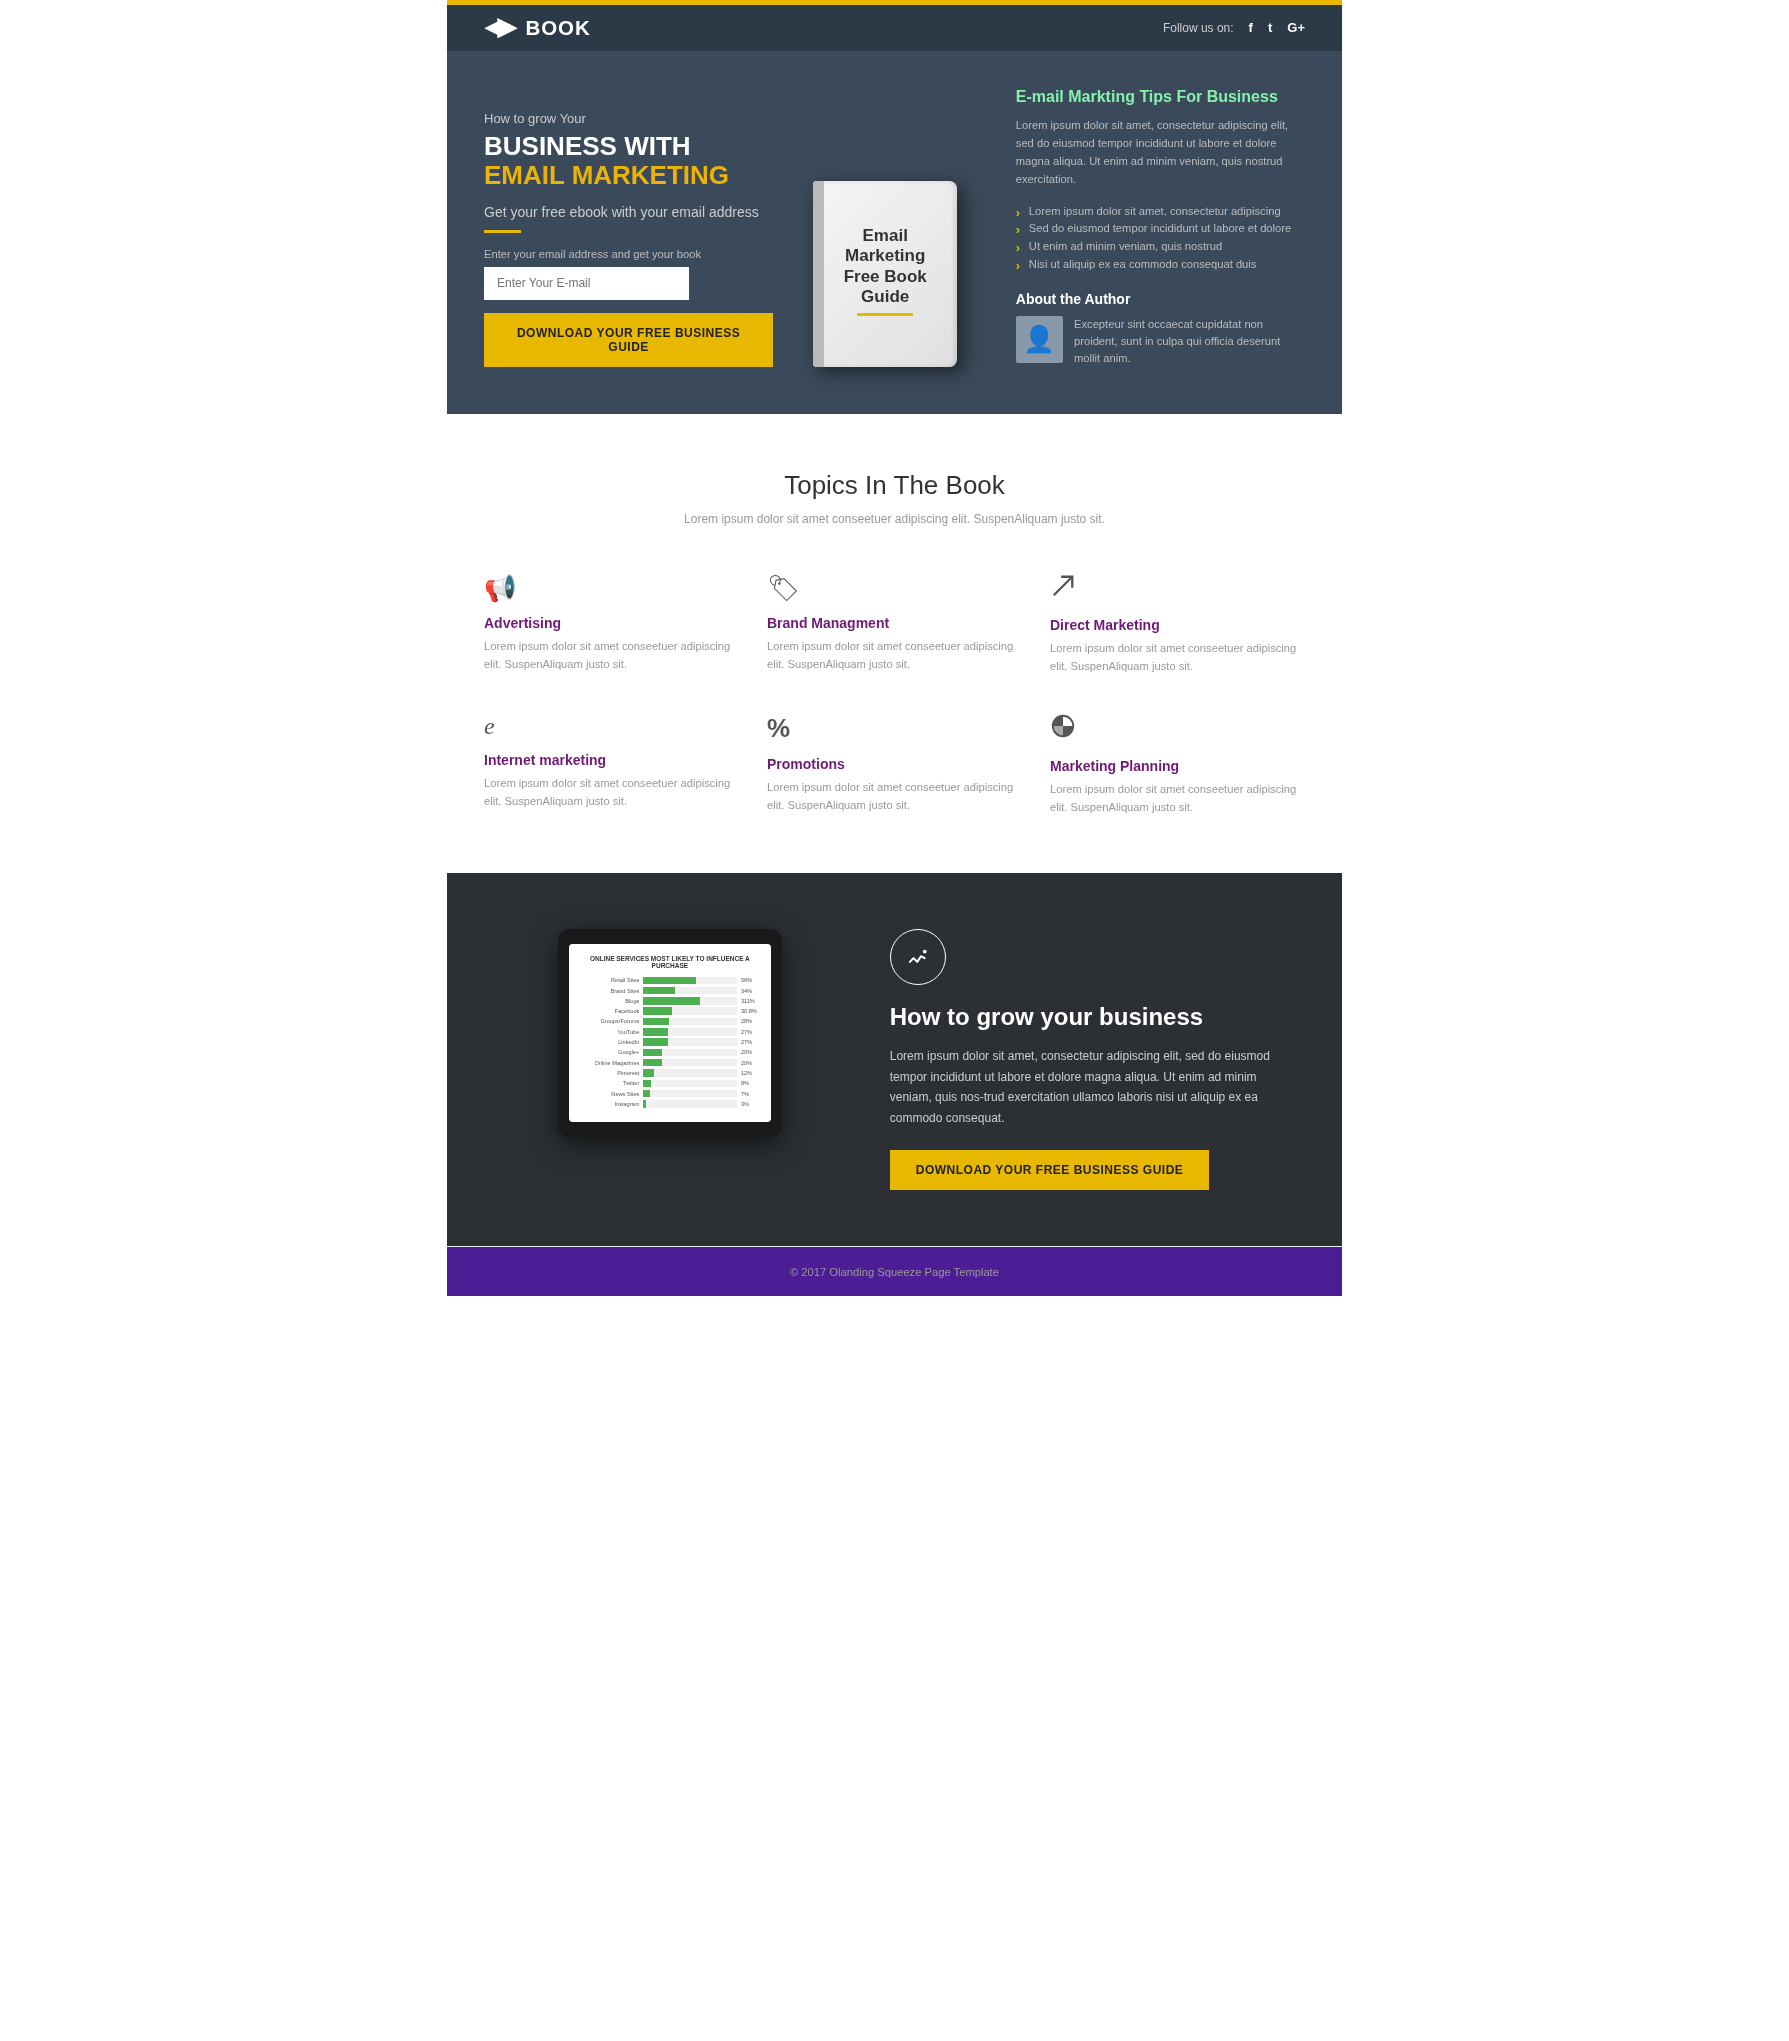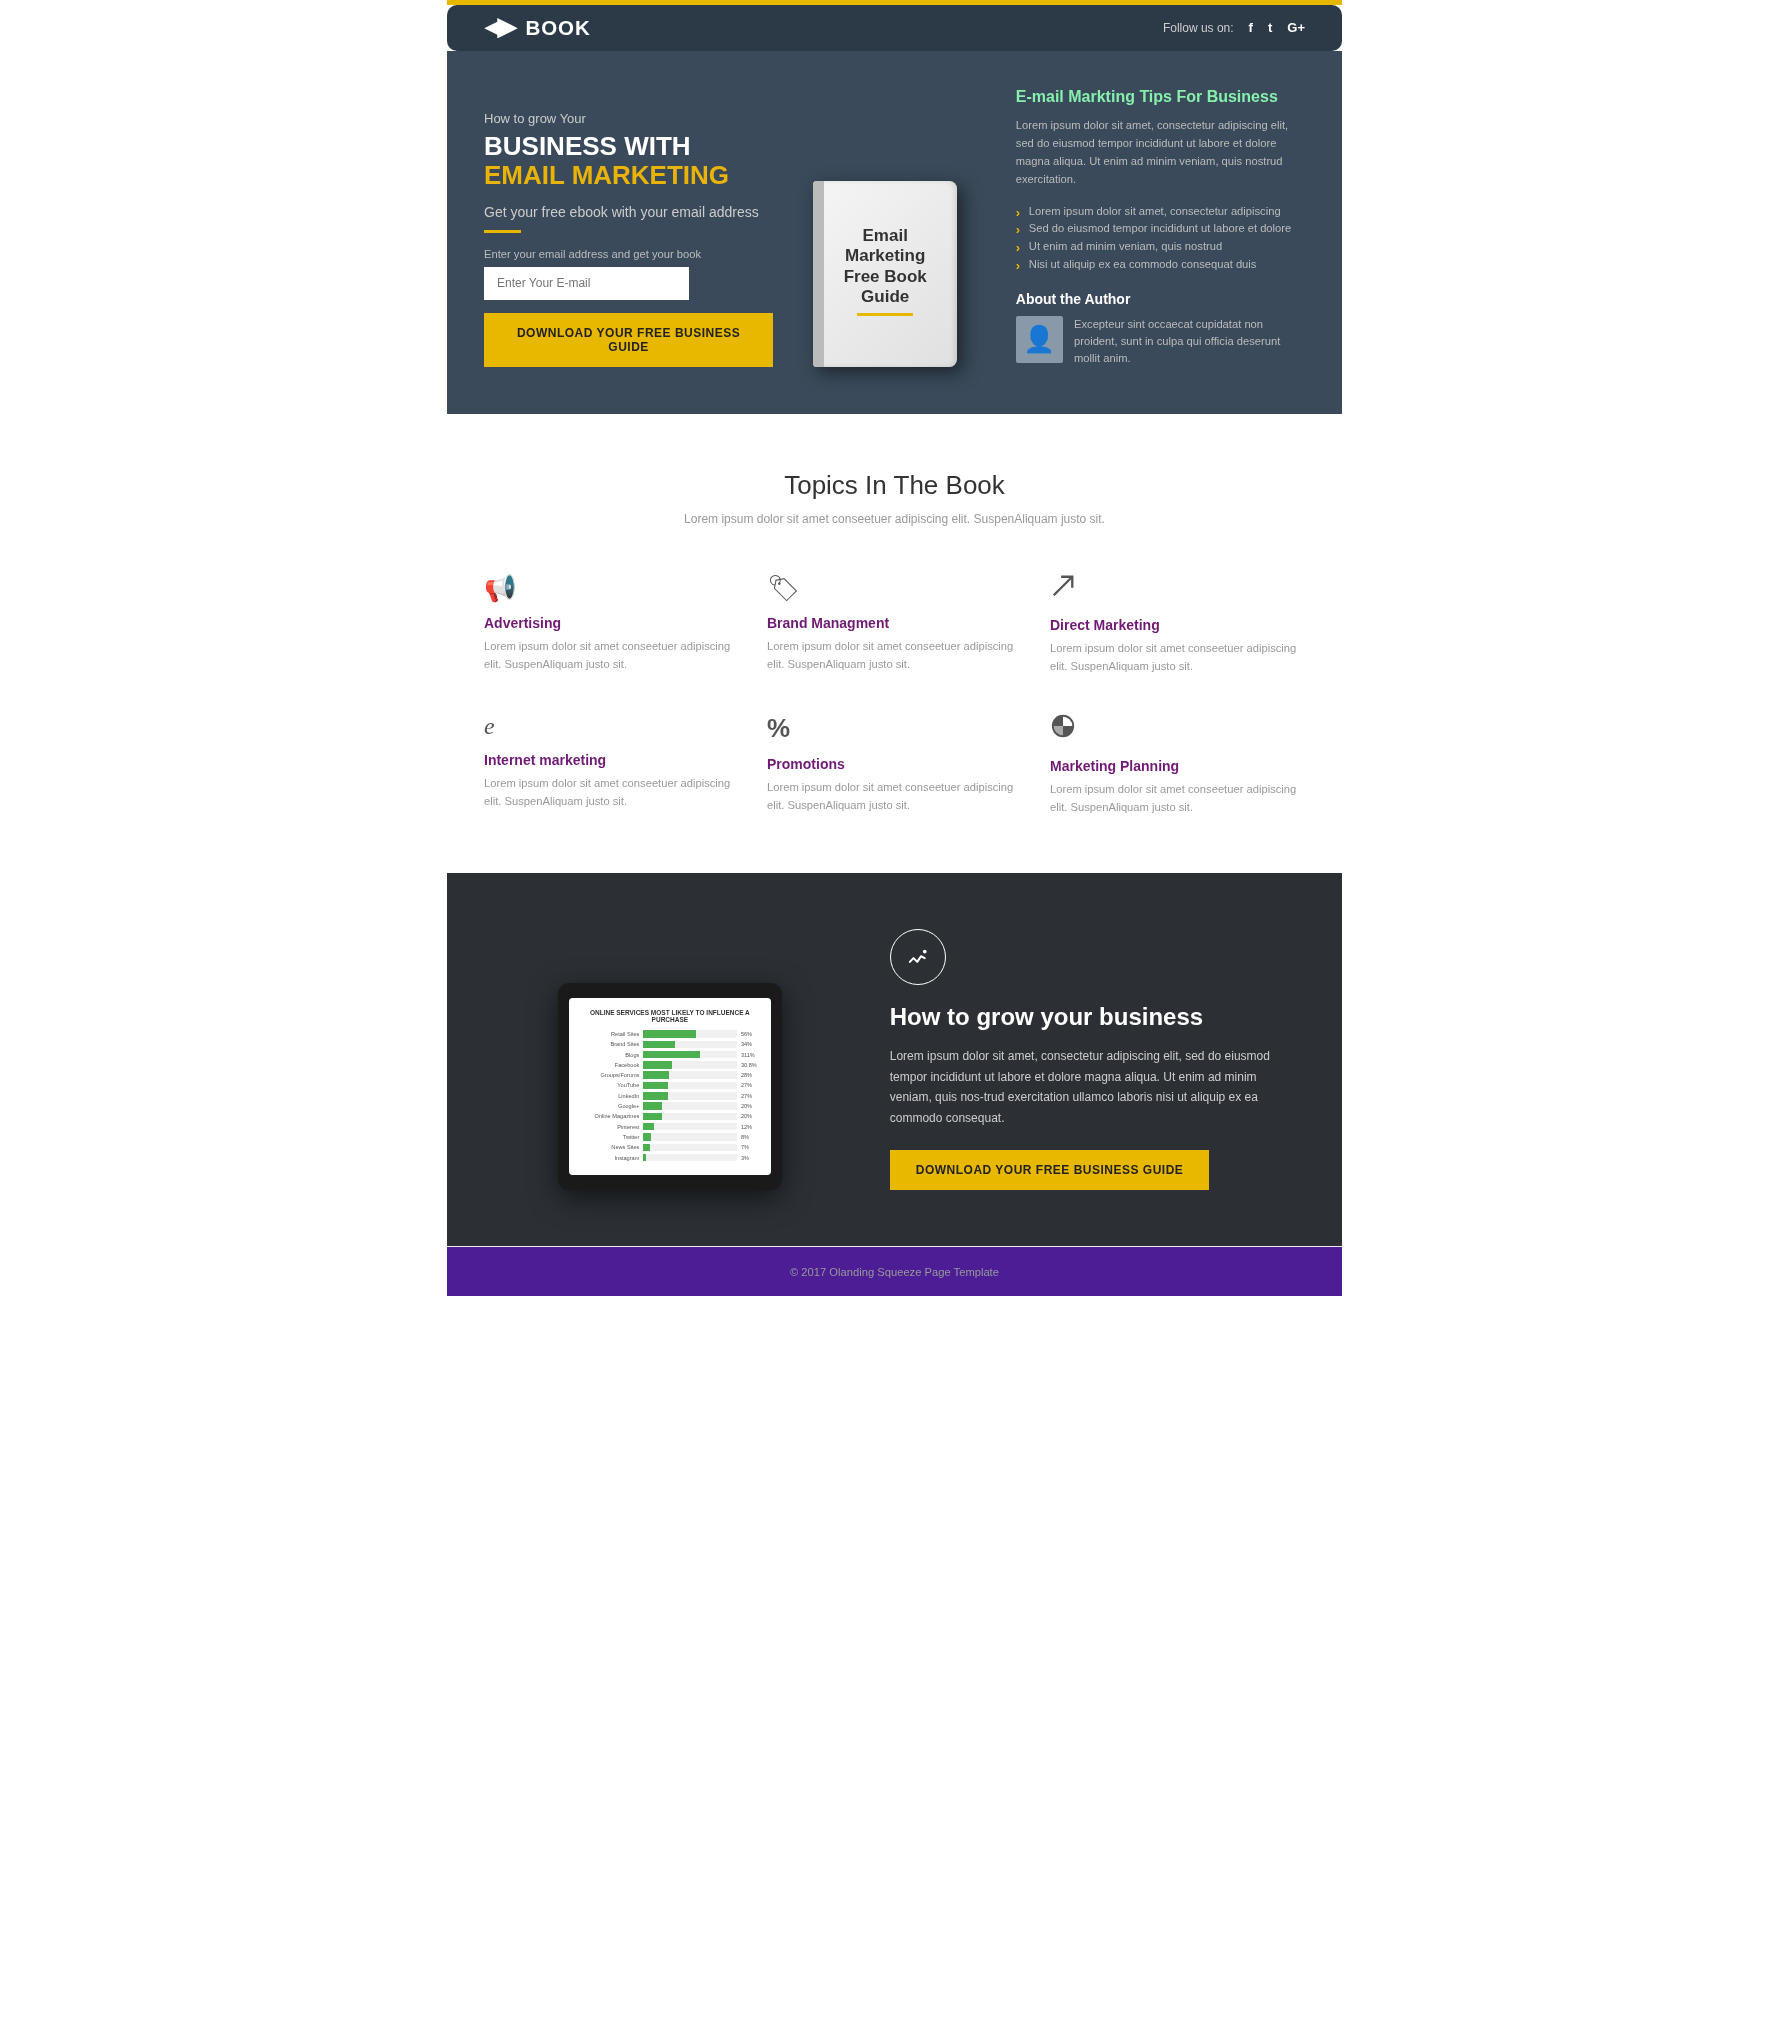--- a/index.html
+++ b/index.html
@@ -10,21 +10,20 @@
       background: #3a4a5a;
       color: #fff;
       padding: 0;
     }
     .nav-bar {
       background: #2c3a47;
       padding: 11.2px 37px;
       display: flex;
       justify-content: space-between;
       align-items: center;
-      border-radius: 10px;
     }
     .logo {
       display: flex;
       align-items: center;
       gap: 7.5px;
       color: #fff;
       font-size: 20.5px;
       font-weight: bold;
       letter-spacing: 0.9px;
     }
@@ -256,21 +255,21 @@
       color: #999;
       line-height: 1.6;
     }
 
     
     .chart-section {
       background: #2c3035;
       padding: 56px 59px;
       display: flex;
       gap: 56px;
-      align-items: flex-end;
+      align-items: flex-start;
       position: relative;
       min-height: 373px;
     }
     .chart-left {
       flex: 1;
       display: flex;
       justify-content: center;
       align-items: center;
     }
     .tablet-frame {

